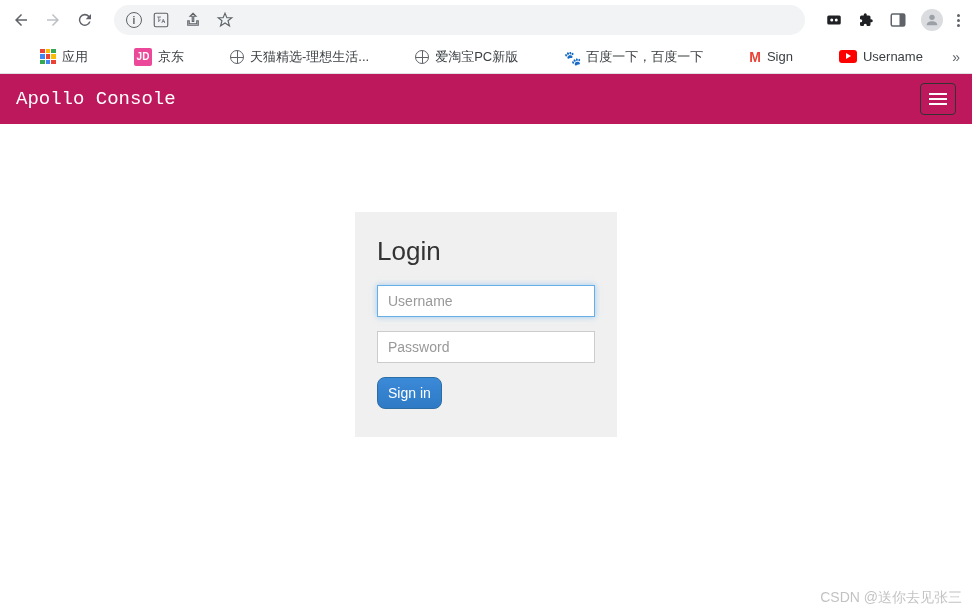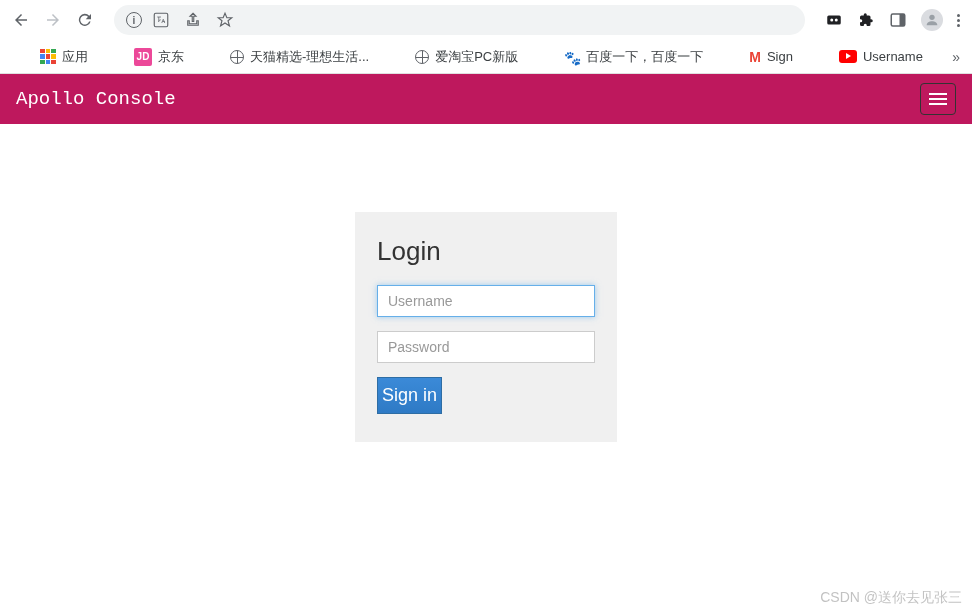--- a/index.html
+++ b/index.html
@@ -47,21 +47,21 @@
     .hamburger { width: 36px; height: 32px; border: 1px solid #333; border-radius: 4px; display: flex; flex-direction: column; align-items: center; justify-content: center; gap: 3px; cursor: pointer; }
     .hamburger span { width: 18px; height: 2px; background: #fff; }
     
     
     .content { display: flex; justify-content: center; padding-top: 88px; }
     .login-panel { width: 262px; background: #f0f0f0; padding: 24px 22px 28px; }
     .login-title { font-size: 26px; color: #333; font-weight: 400; margin-bottom: 18px; }
     .form-input { width: 100%; height: 32px; border: 1px solid #ccc; padding: 0 10px; font-size: 14px; margin-bottom: 14px; color: #555; }
     .form-input::placeholder { color: #999; }
     .form-input.focused { border-color: #66afe9; box-shadow: 0 0 6px rgba(102,175,233,.6); outline: none; }
-    .signin-btn { background: #337ab7; background: linear-gradient(#3b8ad8, #2e7ac5); border: 1px solid #2e6da4; color: #fff; font-size: 18px; padding: 7px 4px; border-radius: 0; cursor: pointer; }
+    .signin-btn { background: #337ab7; background: linear-gradient(#3b8ad8, #2e7ac5); border: 1px solid #2e6da4; color: #fff; font-size: 14px; padding: 7px 10px; border-radius: 8px; cursor: pointer; }
     
     .watermark { position: absolute; bottom: 8px; right: 10px; font-size: 14px; color: rgba(120,120,120,0.45); }
   </style>
 </head>
 <body>
 
 <div class="chrome-toolbar">
   <div class="nav-icons">
     <div class="nav-arrow">
       <svg class="icon-sq" viewBox="0 0 24 24">

